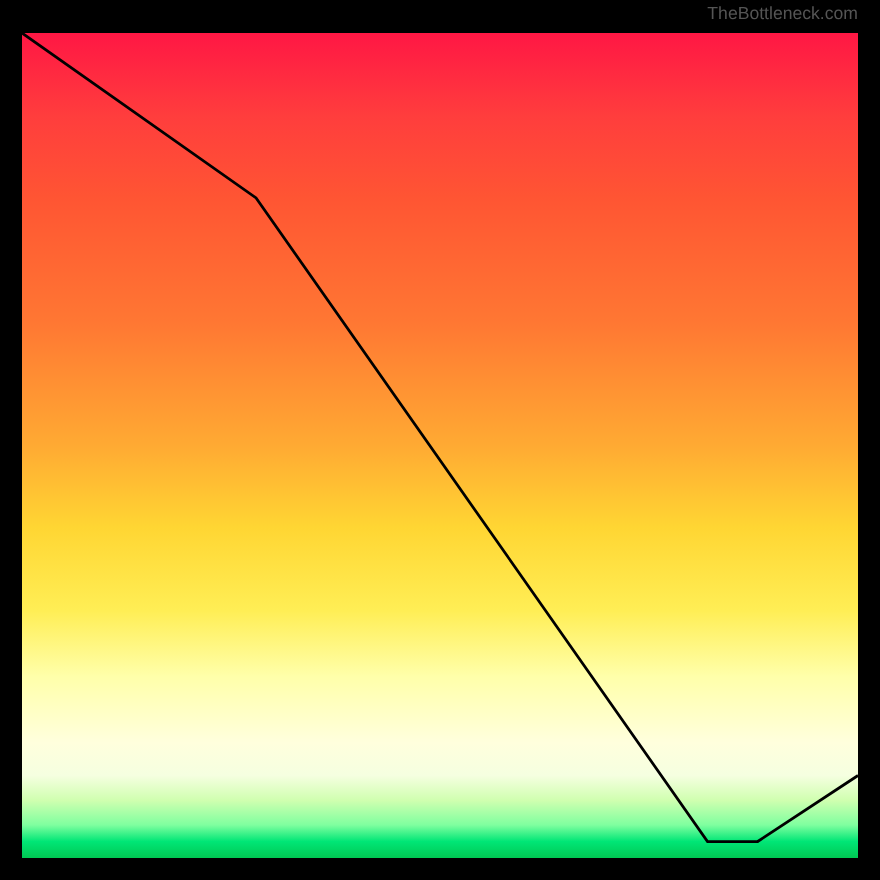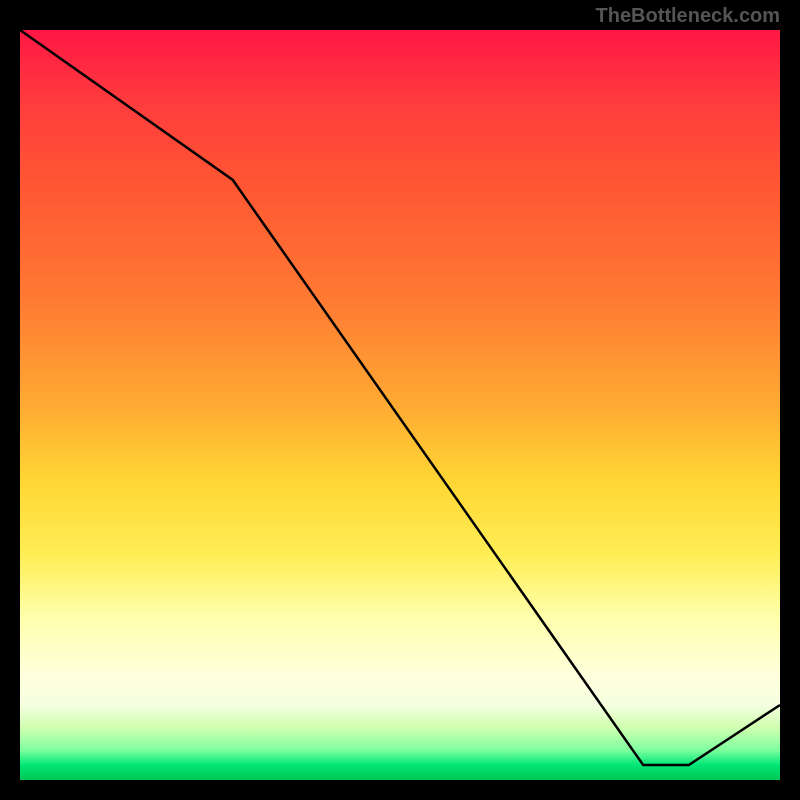--- a/index.html
+++ b/index.html
@@ -8,22 +8,22 @@
     height: 800px;
     background: #000;
     position: relative;
     font-family: Arial, sans-serif;
   }
   .watermark {
     position: absolute;
     top: 4px;
     right: 20px;
     color: #555;
-    font-size: 20px;
-    font-weight: bold;
+    font-size: 16px;
+    font-weight: normal;
     z-index: 10;
   }
   .plot-area {
     position: absolute;
     left: 20px;
     top: 30px;
     width: 760px;
     height: 750px;
     overflow: hidden;
   }

